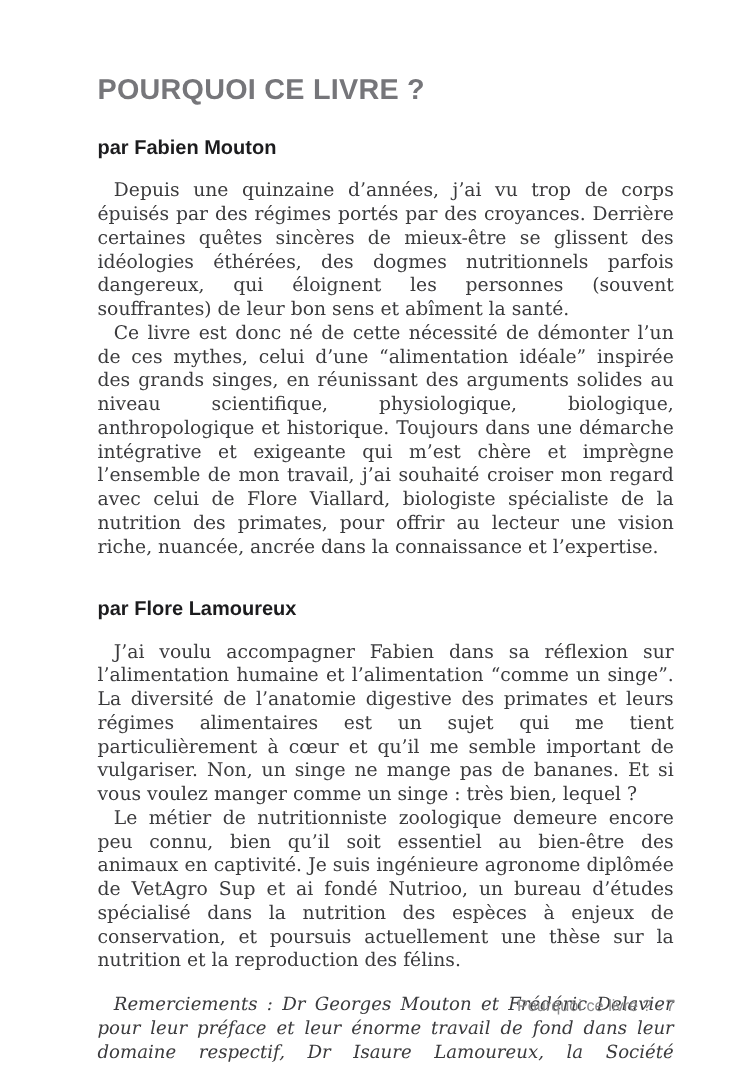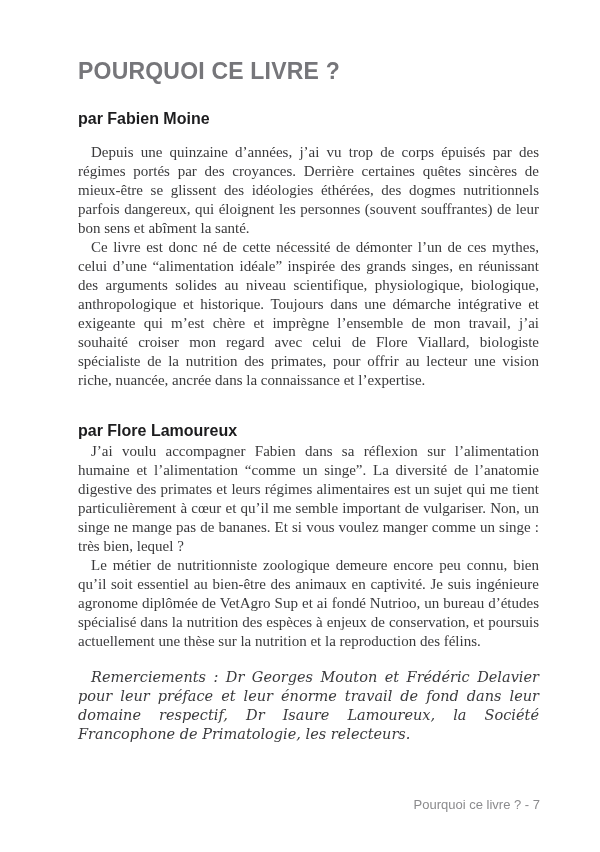--- a/index.html
+++ b/index.html
@@ -38,31 +38,30 @@
     color: #1c1c1e;
     line-height: 1.2;
   }
   .section-heading.second {
     margin-top: 31px;
   }
   .body-paragraphs {
     margin-top: 14px;
   }
   .body-paragraphs.second {
-    margin-top: 2px;
+    margin-top: 15px;
   }
   p.body-text {
     margin: 0;
     font-size: 15px;
     line-height: 19px;
     color: #3a3a3c;
     text-align: justify;
     text-indent: 13px;
     hyphens: auto;
-    font-family: Liberation Serif, serif;
     -webkit-hyphens: auto;
   }
   .acknowledgements {
     margin-top: 17px;
     font-size: 14.5px;
     line-height: 19px;
     color: #3a3a3c;
     font-style: italic;
     text-align: justify;
     text-indent: 13px;
@@ -81,21 +80,21 @@
   }
 </style>
 </head>
 <body>
 
 <div class="page">
   <div class="content">
 
     <h1 class="doc-title">POURQUOI CE LIVRE ?</h1>
 
-    <h2 class="section-heading">par Fabien Moine</h2>
+    <h2 class="section-heading">par Fabien Mouton</h2>
 
     <div class="body-paragraphs">
       <p class="body-text">Depuis une quinzaine d’années, j’ai vu trop de corps épuisés par des régimes portés par des croyances. Derrière certaines quêtes sincères de mieux-être se glissent des idéologies éthérées, des dogmes nutritionnels parfois dangereux, qui éloignent les personnes (souvent souffrantes) de leur bon sens et abîment la santé.</p>
       <p class="body-text">Ce livre est donc né de cette nécessité de démonter l’un de ces mythes, celui d’une “alimentation idéale” inspirée des grands singes, en réunissant des arguments solides au niveau scientifique, physiologique, biologique, anthropologique et historique. Toujours dans une démarche intégrative et exigeante qui m’est chère et imprègne l’ensemble de mon travail, j’ai souhaité croiser mon regard avec celui de Flore Viallard, biologiste spécialiste de la nutrition des primates, pour offrir au lecteur une vision riche, nuancée, ancrée dans la connaissance et l’expertise.</p>
     </div>
 
     <h2 class="section-heading second">par Flore Lamoureux</h2>
 
     <div class="body-paragraphs second">
       <p class="body-text">J’ai voulu accompagner Fabien dans sa réflexion sur l’alimentation humaine et l’alimentation “comme un singe”. La diversité de l’anatomie digestive des primates et leurs régimes alimentaires est un sujet qui me tient particulièrement à cœur et qu’il me semble important de vulgariser. Non, un singe ne mange pas de bananes. Et si vous voulez manger comme un singe : très bien, lequel ?</p>

